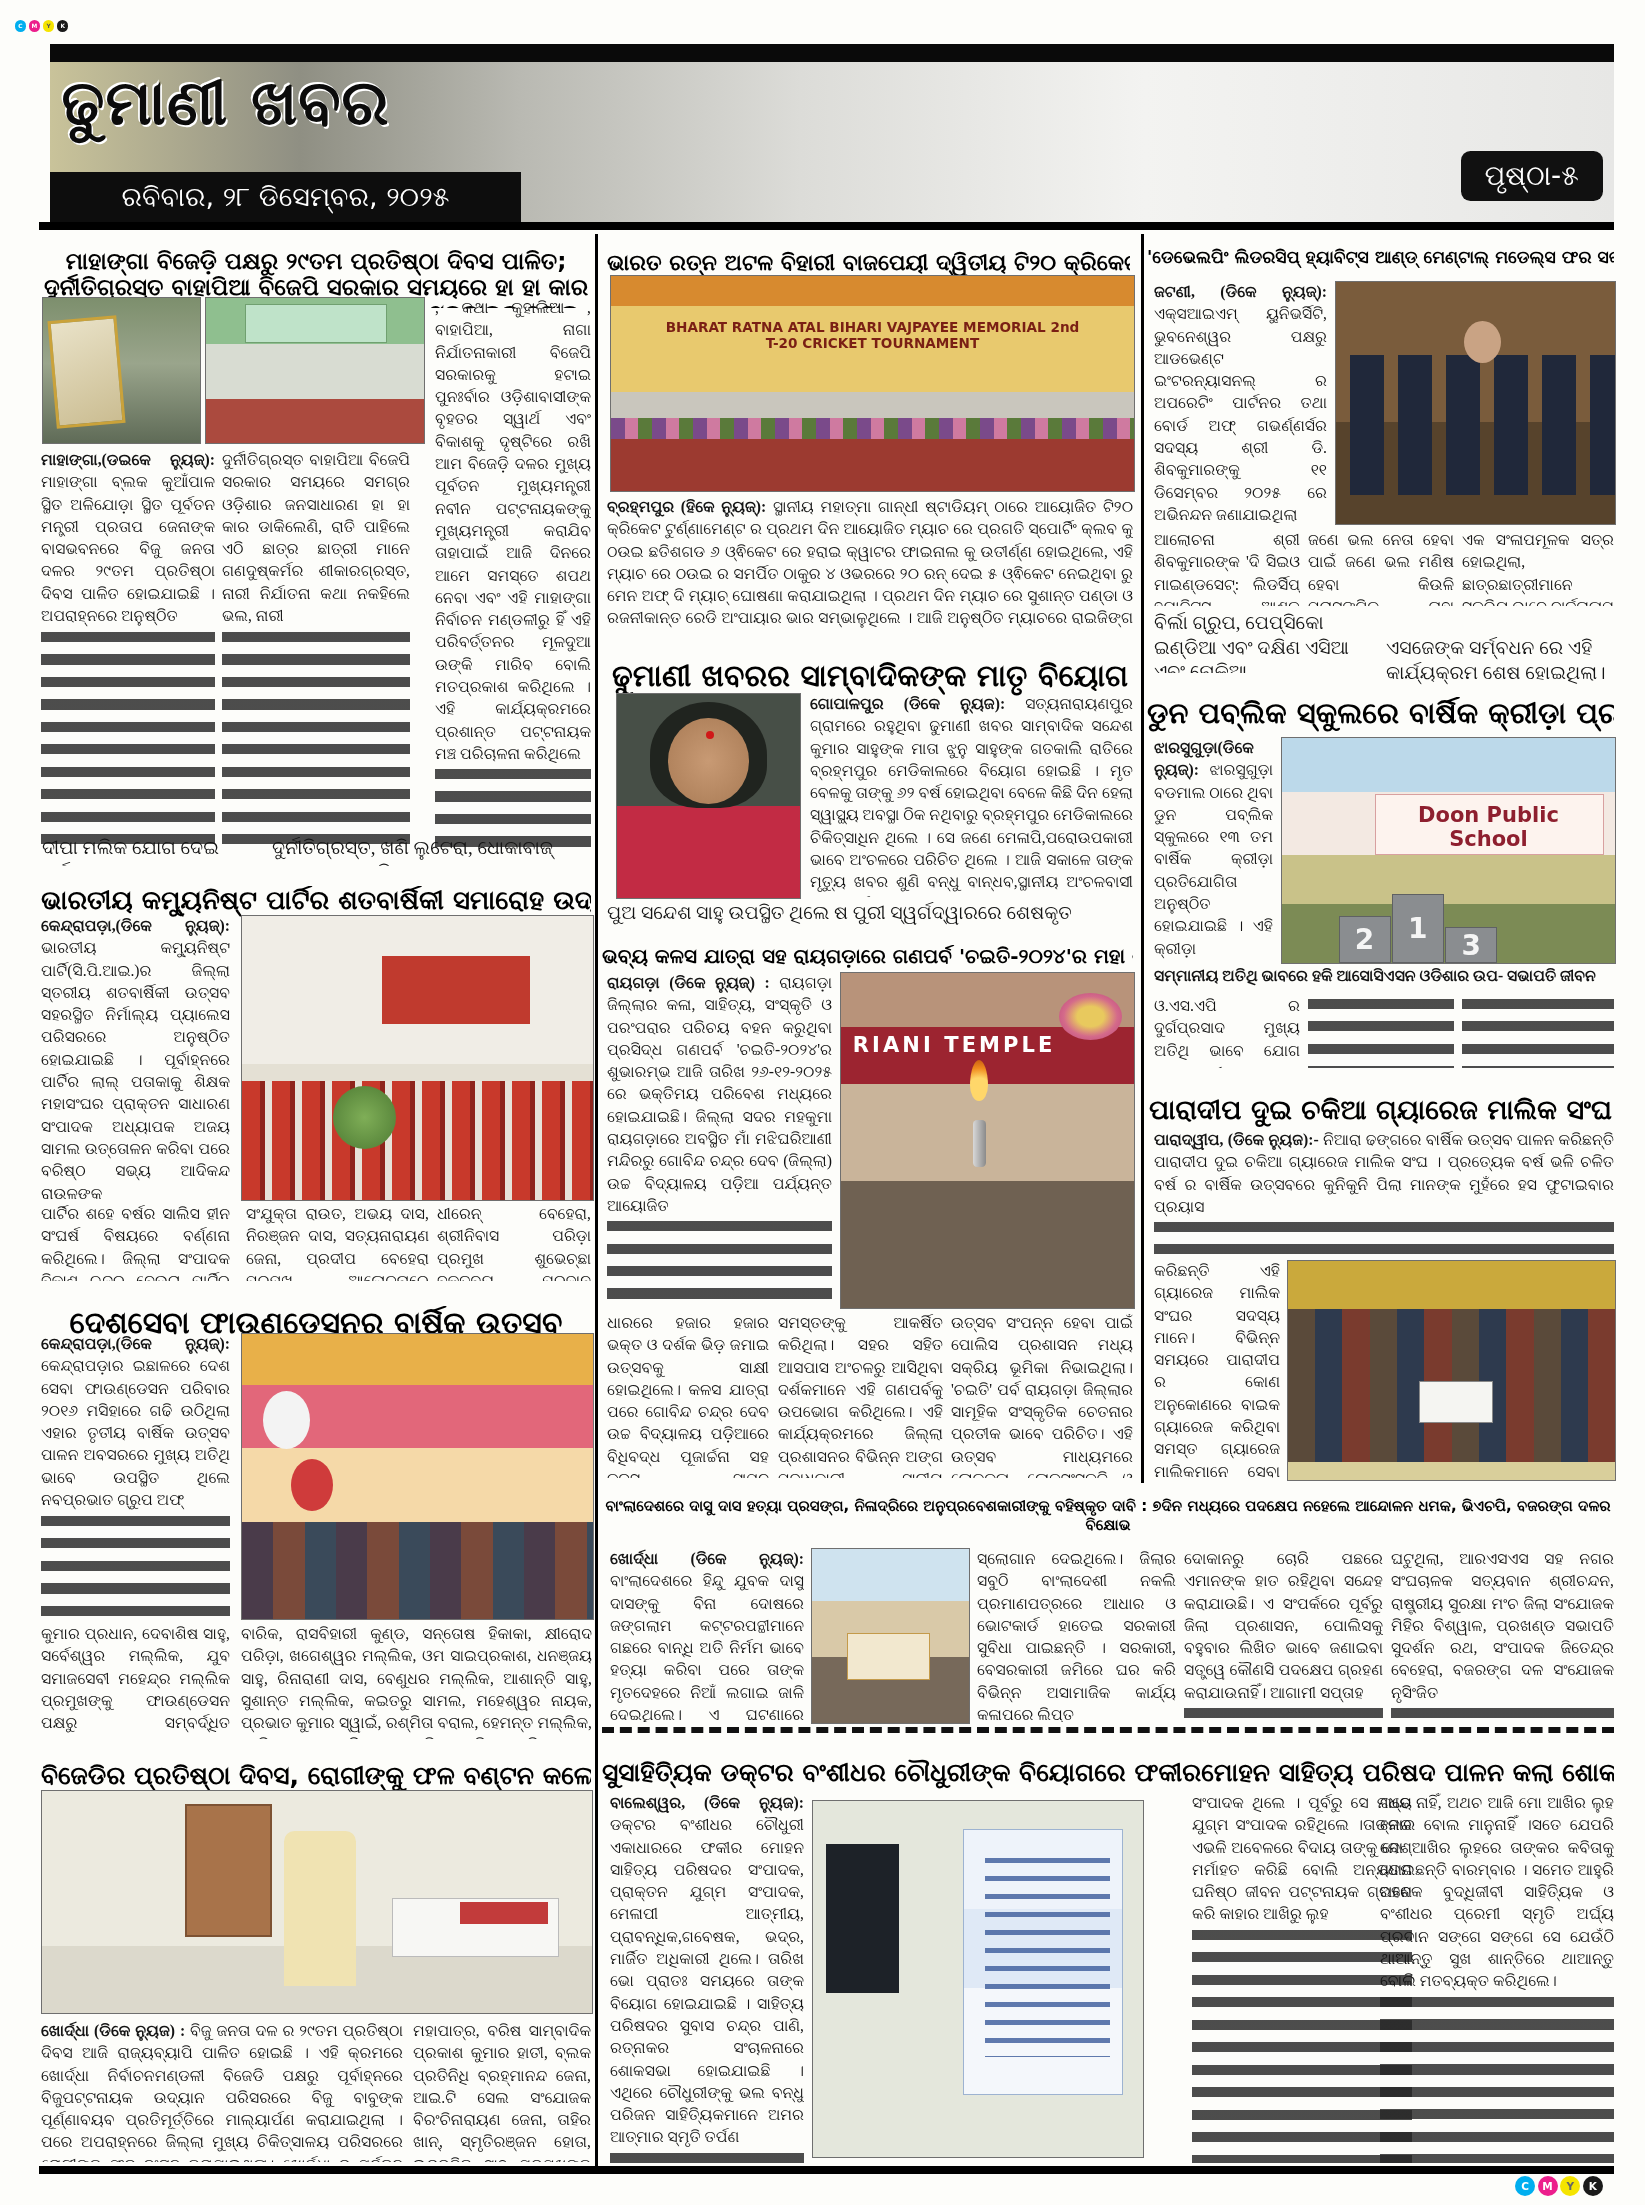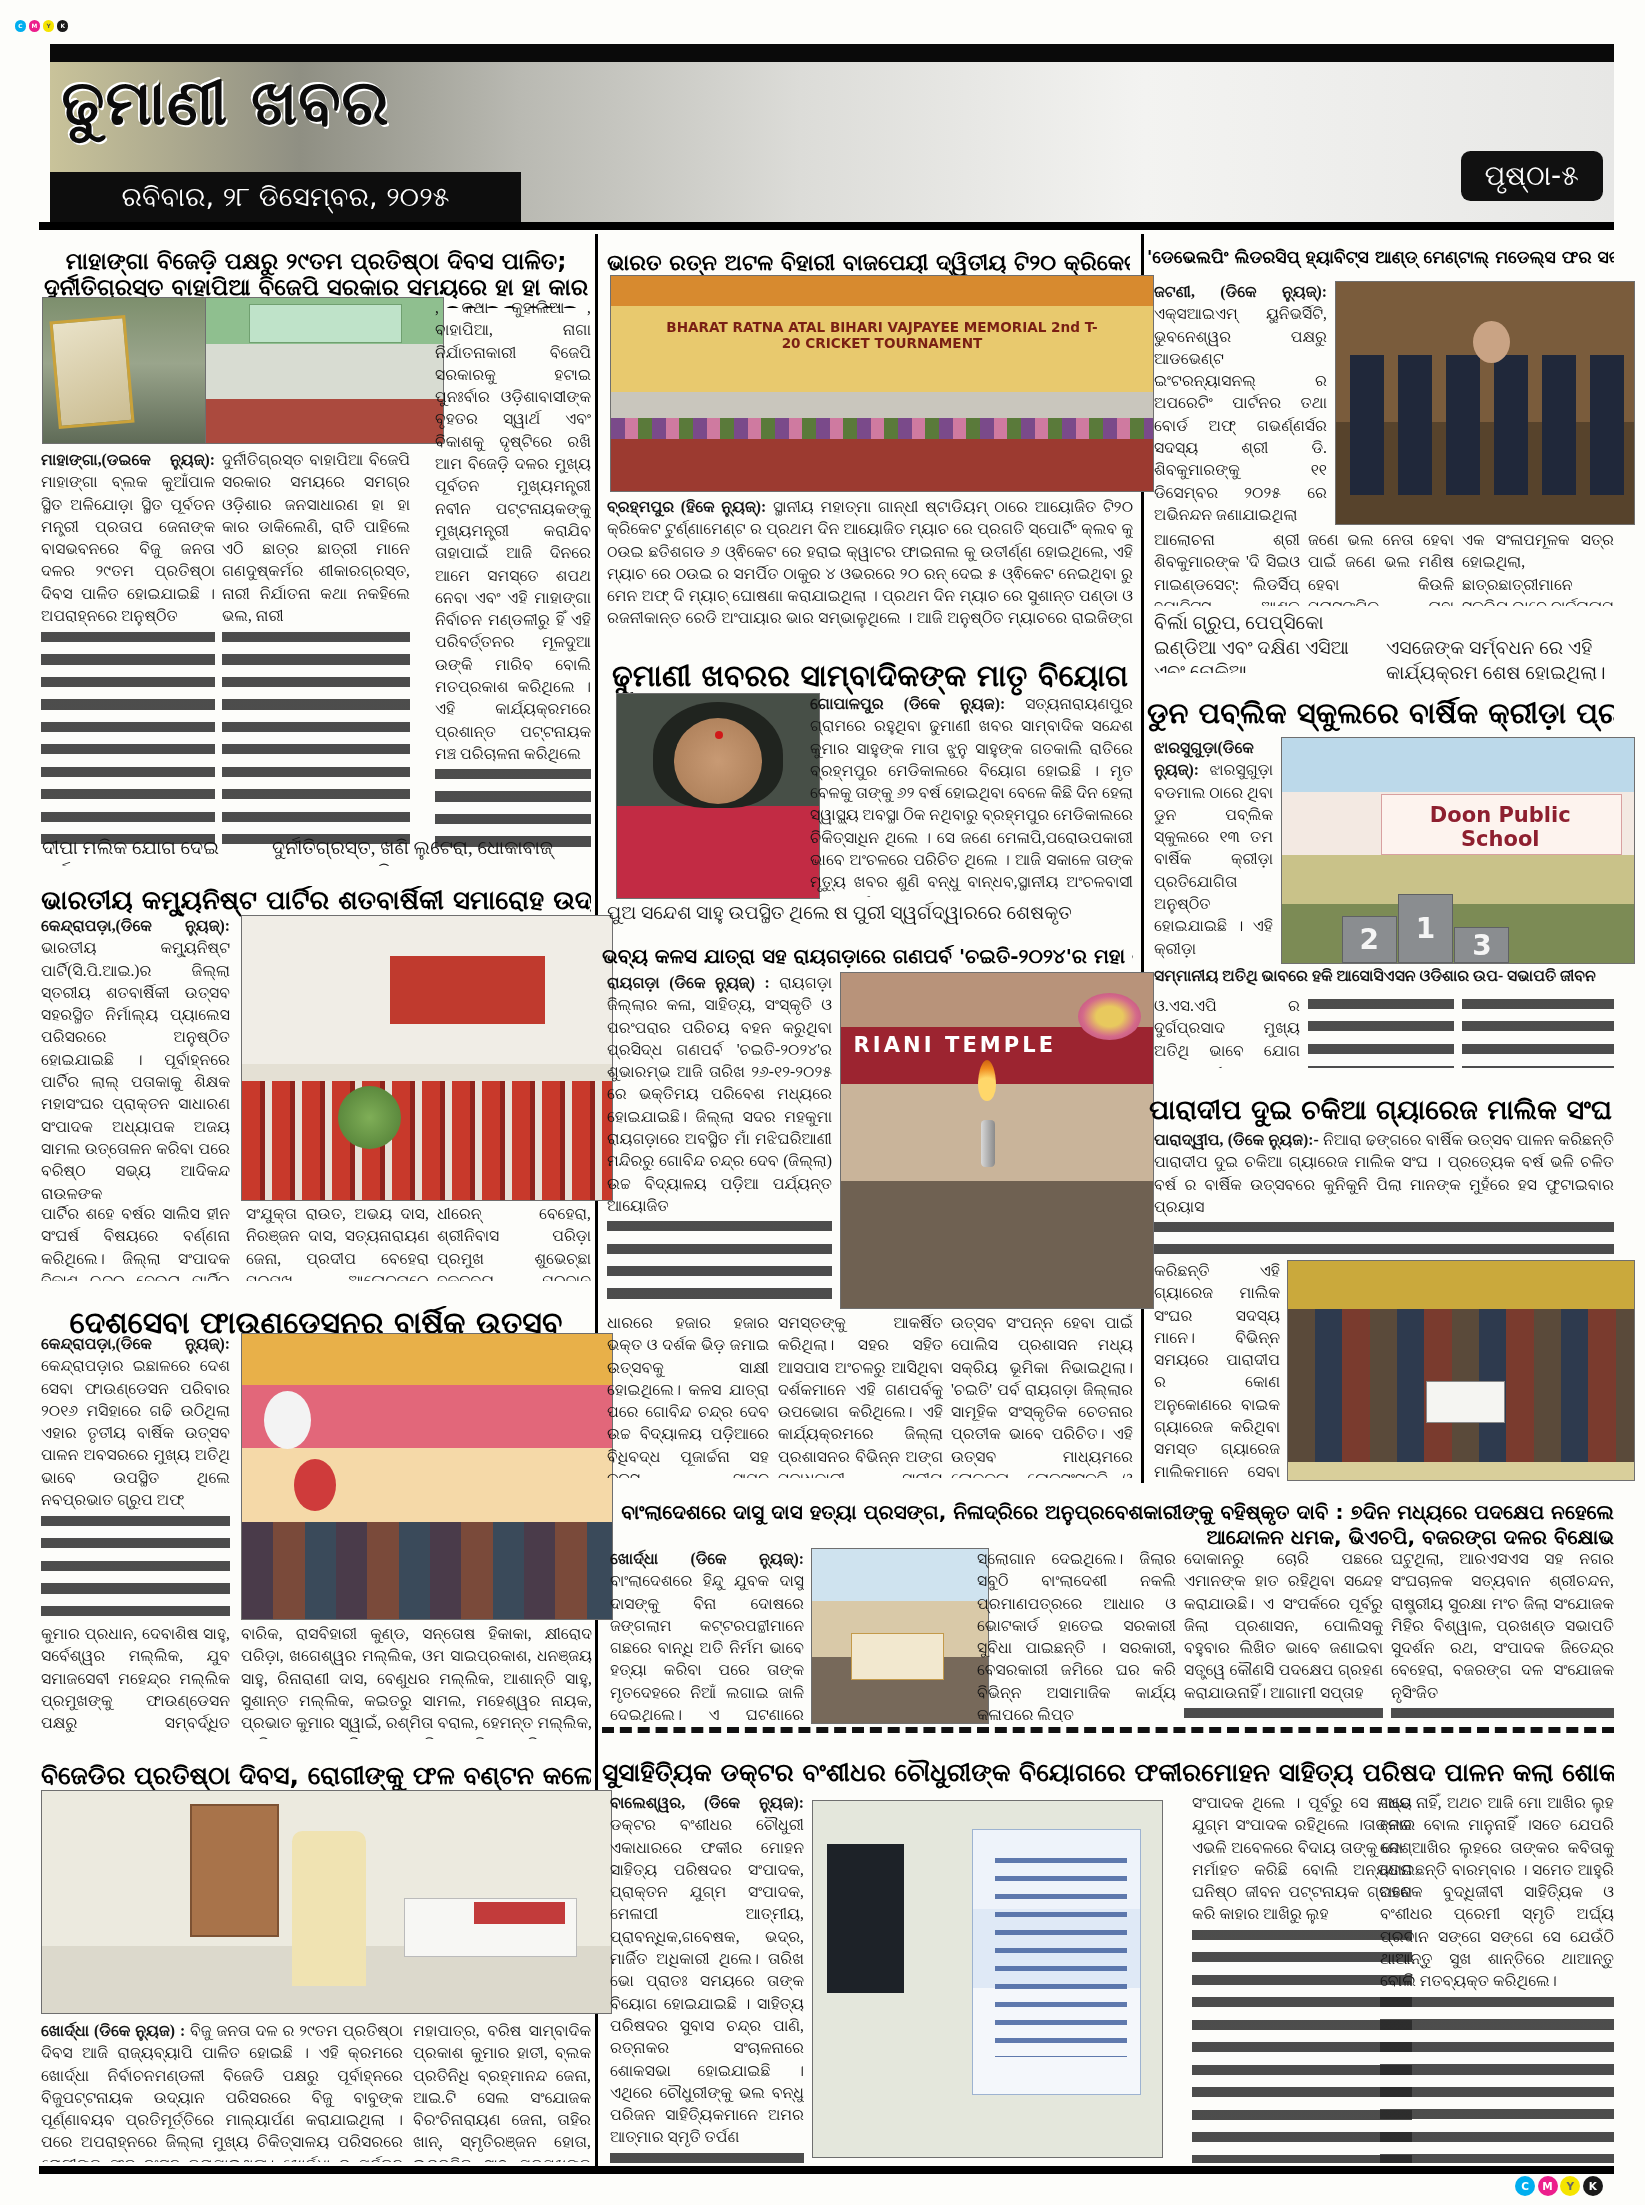--- a/index.html
+++ b/index.html
@@ -10,21 +10,21 @@
       line-height:1.12;text-align:center;overflow:hidden;}
   .bd{font-size:15.7px;line-height:1.42;text-align:justify;overflow:hidden;}
   .bd p{margin:0;}
   .dl{font-weight:bold;}
   .colf{display:flex;flex-direction:column;}
   .fill{flex:1 1 auto;min-height:0;margin-top:4.2px;opacity:.82;
         background:repeating-linear-gradient(180deg,#262626 0 10px,rgba(0,0,0,0) 10px 22.5px);}
   .vrule{position:absolute;width:3.1px;background:#000;}
   .hrule{position:absolute;height:8.4px;background:#000;}
   .dashrule{position:absolute;height:0;border-top:6.3px dashed #111;}
-  .ph{position:absolute;overflow:hidden;border:0.5px solid #6f6f6f;background:#9a9a9a;padding-left:19px;}
+  .ph{position:absolute;overflow:hidden;border:0.5px solid #6f6f6f;background:#9a9a9a;}
   .ph .el{position:absolute;}
   .ph .lbl{position:absolute;font-family:"DejaVu Sans",sans-serif;font-weight:bold;}
   .cmyk{position:absolute;display:flex;gap:2.6px;}
   .cmyk .dot{border-radius:50%;display:flex;align-items:center;justify-content:center;
              color:#fff;font-family:"DejaVu Sans",sans-serif;font-weight:bold;}
   
   #masthead{position:absolute;left:50px;top:44px;width:1564px;height:178px;overflow:hidden;
      background:linear-gradient(90deg,#c9c39a 0%,#8f8f83 16%,#b9b9b2 30%,#dcdcd8 48%,#f3f3f1 70%,#e7e7e5 100%);}
   #masthead .topstrip{position:absolute;left:0;top:0;width:100%;height:18px;background:#0a0a0a;}
   #mast-logo{position:absolute;left:11.5px;top:22px;font-family:"DejaVu Sans",sans-serif;
@@ -264,21 +264,21 @@
       <p><span>ସମସ୍ତଙ୍କୁ ଆକର୍ଷିତ କରିଥିଲା। ସହର ସହିତ ଆସପାସ ଅଂଚଳରୁ ଆସିଥିବା ଦର୍ଶକମାନେ ଏହି ଗଣପର୍ବକୁ ଉପଭୋଗ କରିଥିଲେ। ଏହି କାର୍ଯ୍ୟକ୍ରମରେ ଜିଲ୍ଲା ପ୍ରଶାସନର ବିଭିନ୍ନ ଅଙ୍ଗ ପଦାଧିକାରୀ, ସ୍ଥାନୀୟ ଜନପ୍ରତିନିଧି ଓ ମର୍ଯ୍ୟାଦାସଂପନ୍ନ ବ୍ୟକ୍ତିବର୍ଗ ଉପସ୍ଥିତ ଥିଲେ। ସ୍ଥାନୀୟ ବିଧାୟକ କାଡ୍ରାକା ଆପ୍ପଲସ୍ୱାମୀ ମଧ୍ୟ ଉପସ୍ଥିତ ରହି ରାୟଗଡ଼ାର ସଂସ୍କୃତିକ ଐତିହ୍ୟ ରକ୍ଷା ଓ</span></p>
       <div class="fill"></div>
     </div>
     <div class="bd colf abs" style="left:951px;top:1312px;width:182px;height:166px;">
       <p><span>ଉତ୍ସବ ସଂପନ୍ନ ହେବା ପାଇଁ ପୋଲିସ ପ୍ରଶାସନ ମଧ୍ୟ ସକ୍ରିୟ ଭୂମିକା ନିଭାଇଥିଲା। 'ଚଇତି' ପର୍ବ ରାୟଗଡ଼ା ଜିଲ୍ଲାର ସାମୂହିକ ସଂସ୍କୃତିକ ଚେତନାର ପ୍ରତୀକ ଭାବେ ପରିଚିତ। ଏହି ଉତ୍ସବ ମାଧ୍ୟମରେ ଲୋକକଳା, ଲୋକସଂସ୍କୃତି ଓ ପରଂପରାକୁ ସଂରକ୍ଷଣ କରି ଆଗାମୀ ପିଢ଼ିକୁ ହସ୍ତାନ୍ତର କରିବା ହିଁ ମୂଳ ଉଦ୍ଦେଶ୍ୟ ବୋଲି ଆୟୋଜକମାନେ କହିଛନ୍ତି।</span></p>
       <div class="fill"></div>
     </div>
   </section>
 
   <section>
-    <h1 class="hl abs" style="left:602px;top:1487px;width:1012px;height:52px;font-size:20px;line-height:1.25;text-align:right;">ବାଂଲାଦେଶରେ ଦାସୁ ଦାସ ହତ୍ୟା ପ୍ରସଙ୍ଗ, ନିଳାଦ୍ରିରେ ଅନୁପ୍ରବେଶକାରୀଙ୍କୁ ବହିଷ୍କୃତ ଦାବି : ୭ଦିନ ମଧ୍ୟରେ ପଦକ୍ଷେପ ନହେଲେ ଆନ୍ଦୋଳନ ଧମକ, ଭିଏଚପି, ବଜରଙ୍ଗ ଦଳର ବିକ୍ଷୋଭ</h1>
+    <h1 class="hl abs" style="left:602px;top:1487px;width:1012px;height:52px;font-size:15px;line-height:1.25;">ବାଂଲାଦେଶରେ ଦାସୁ ଦାସ ହତ୍ୟା ପ୍ରସଙ୍ଗ, ନିଳାଦ୍ରିରେ ଅନୁପ୍ରବେଶକାରୀଙ୍କୁ ବହିଷ୍କୃତ ଦାବି : ୭ଦିନ ମଧ୍ୟରେ ପଦକ୍ଷେପ ନହେଲେ ଆନ୍ଦୋଳନ ଧମକ, ଭିଏଚପି, ବଜରଙ୍ଗ ଦଳର ବିକ୍ଷୋଭ</h1>
     <div class="bd colf abs" style="left:610px;top:1548px;width:194px;height:174px;">
       <p><span class="dl">ଖୋର୍ଦ୍ଧା (ଡିକେ ନ୍ୟୁଜ୍):</span> <span>ବାଂଲାଦେଶରେ ହିନ୍ଦୁ ଯୁବକ ଦାସୁ ଦାସଙ୍କୁ ବିନା ଦୋଷରେ ଜଙ୍ଗଲାମ କଟ୍ଟରପନ୍ଥୀମାନେ ଗଛରେ ବାନ୍ଧି ଅତି ନିର୍ମମ ଭାବେ ହତ୍ୟା କରିବା ପରେ ତାଙ୍କ ମୃତଦେହରେ ନିଆଁ ଲଗାଇ ଜାଳି ଦେଇଥିଲେ। ଏ ଘଟଣାରେ ସଂପୂର୍ଣ୍ଣ ଦୃଢ଼ ନିନ୍ଦା କରାଯାଇଥିଲା।</span></p>
       <div class="fill"></div>
     </div>
     <div class="ph ph-c" style="left:811px;top:1548px;width:157px;height:174px;">
       <div class="el banner"></div>
     </div>
     <div class="bd colf abs" style="left:977px;top:1548px;width:199px;height:174px;">
       <p><span>ସ୍ଲୋଗାନ ଦେଇଥିଲେ। ଜିଲାର ସବୁଠି ବାଂଲାଦେଶୀ ନକଲି ପ୍ରମାଣପତ୍ରରେ ଆଧାର ଓ ଭୋଟକାର୍ଡ ହାତେଇ ସରକାରୀ ସୁବିଧା ପାଇଛନ୍ତି । ସରକାରୀ, ବେସରକାରୀ ଜମିରେ ଘର କରି ବିଭିନ୍ନ ଅସାମାଜିକ କାର୍ଯ୍ୟ କଳାପରେ ଲିପ୍ତ</span></p>
       <div class="fill"></div>

